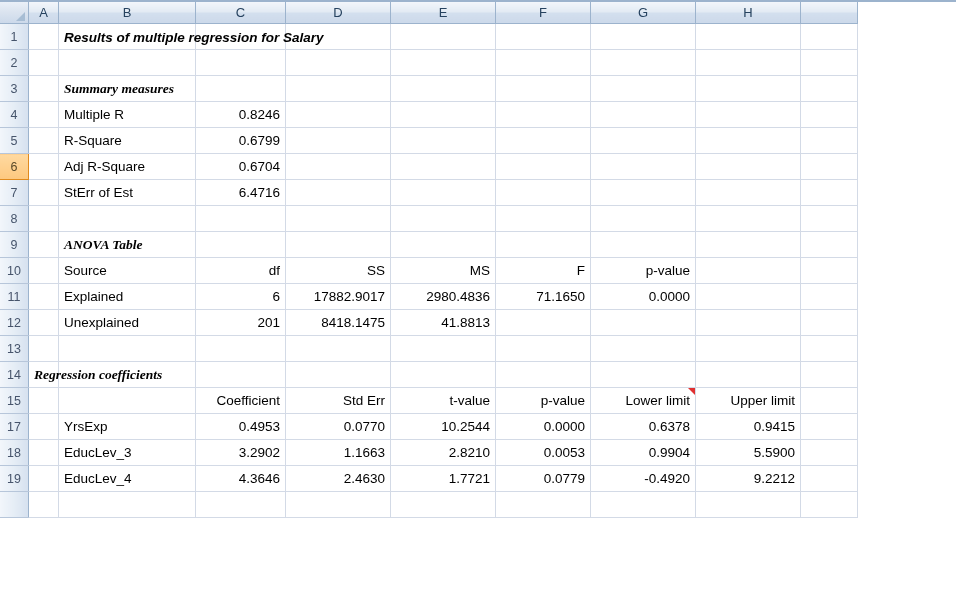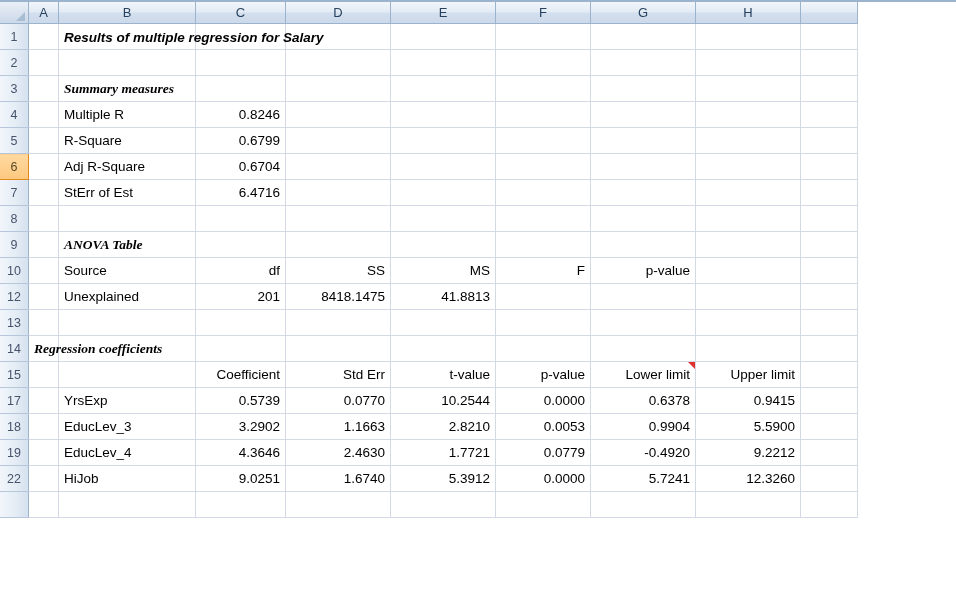--- a/index.html
+++ b/index.html
@@ -280,20 +280,32 @@
     <td class="cell txt">Source</td>
     <td class="cell num">df</td>
     <td class="cell num">SS</td>
     <td class="cell num">MS</td>
     <td class="cell num">F</td>
     <td class="cell num">p-value</td>
     <td class="cell"></td>
     <td class="cell"></td>
   </tr>
 
+  <tr>
+    <td class="rowhead">11</td>
+    <td class="cell"></td>
+    <td class="cell txt">Explained</td>
+    <td class="cell num">6</td>
+    <td class="cell num">17882.9017</td>
+    <td class="cell num">2980.4836</td>
+    <td class="cell num">71.1650</td>
+    <td class="cell num">0.0000</td>
+    <td class="cell"></td>
+    <td class="cell"></td>
+  </tr>
 
   <tr>
     <td class="rowhead">12</td>
     <td class="cell"></td>
     <td class="cell txt">Unexplained</td>
     <td class="cell num">201</td>
     <td class="cell num">8418.1475</td>
     <td class="cell num">41.8813</td>
     <td class="cell num"></td>
     <td class="cell num"></td>
@@ -342,21 +354,21 @@
       <span class="cmt"></span>
     </td>
     <td class="cell num">Upper limit</td>
     <td class="cell"></td>
   </tr>
 
   <tr>
     <td class="rowhead">17</td>
     <td class="cell"></td>
     <td class="cell txt">YrsExp</td>
-    <td class="cell num">0.5739</td>
+    <td class="cell num">0.4953</td>
     <td class="cell num">0.0770</td>
     <td class="cell num">10.2544</td>
     <td class="cell num">0.0000</td>
     <td class="cell num">0.6378</td>
     <td class="cell num">0.9415</td>
     <td class="cell"></td>
   </tr>
   <tr>
     <td class="rowhead">18</td>
     <td class="cell"></td>
@@ -374,32 +386,20 @@
     <td class="cell"></td>
     <td class="cell txt">EducLev_4</td>
     <td class="cell num">4.3646</td>
     <td class="cell num">2.4630</td>
     <td class="cell num">1.7721</td>
     <td class="cell num">0.0779</td>
     <td class="cell num">-0.4920</td>
     <td class="cell num">9.2212</td>
     <td class="cell"></td>
   </tr>
-  <tr>
-    <td class="rowhead">22</td>
-    <td class="cell"></td>
-    <td class="cell txt">HiJob</td>
-    <td class="cell num">9.0251</td>
-    <td class="cell num">1.6740</td>
-    <td class="cell num">5.3912</td>
-    <td class="cell num">0.0000</td>
-    <td class="cell num">5.7241</td>
-    <td class="cell num">12.3260</td>
-    <td class="cell"></td>
-  </tr>
 
   <tr>
     <td class="rowhead"></td>
     <td class="cell"></td>
     <td class="cell"></td>
     <td class="cell"></td>
     <td class="cell"></td>
     <td class="cell"></td>
     <td class="cell"></td>
     <td class="cell"></td>

